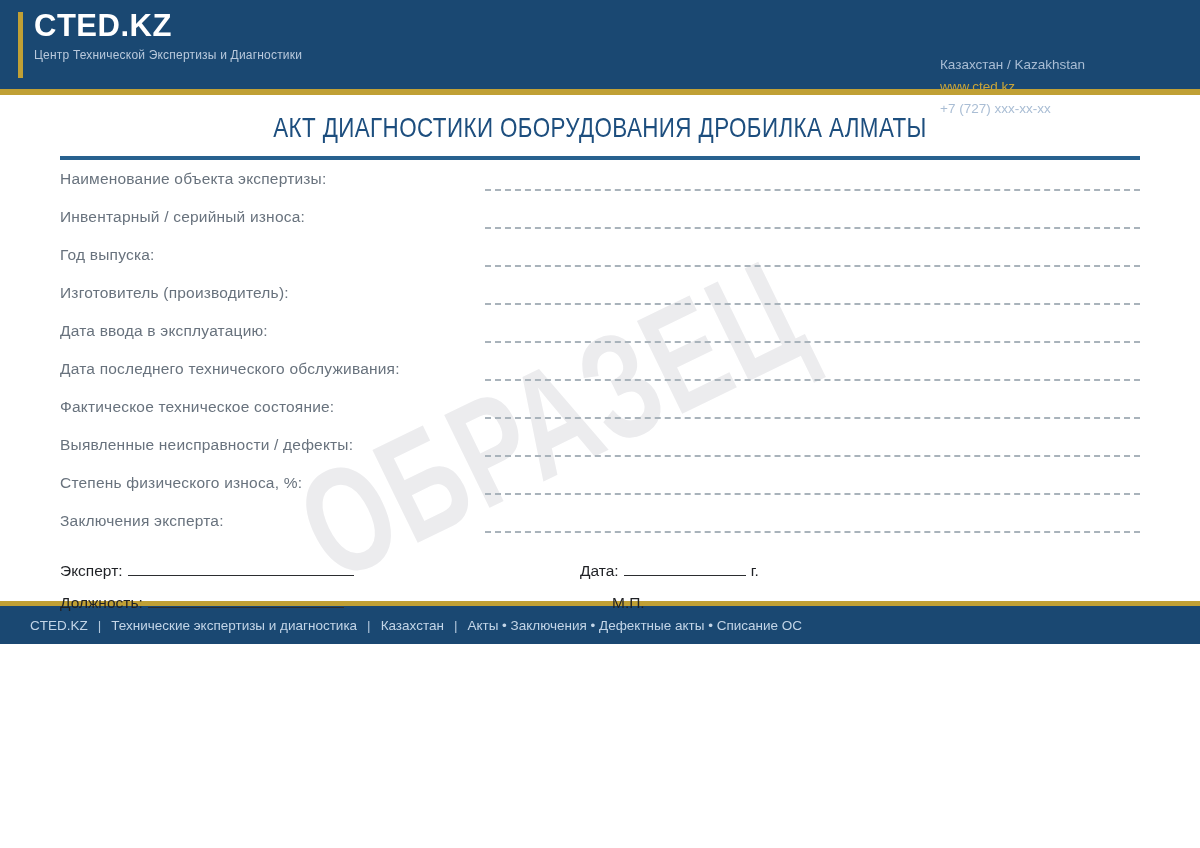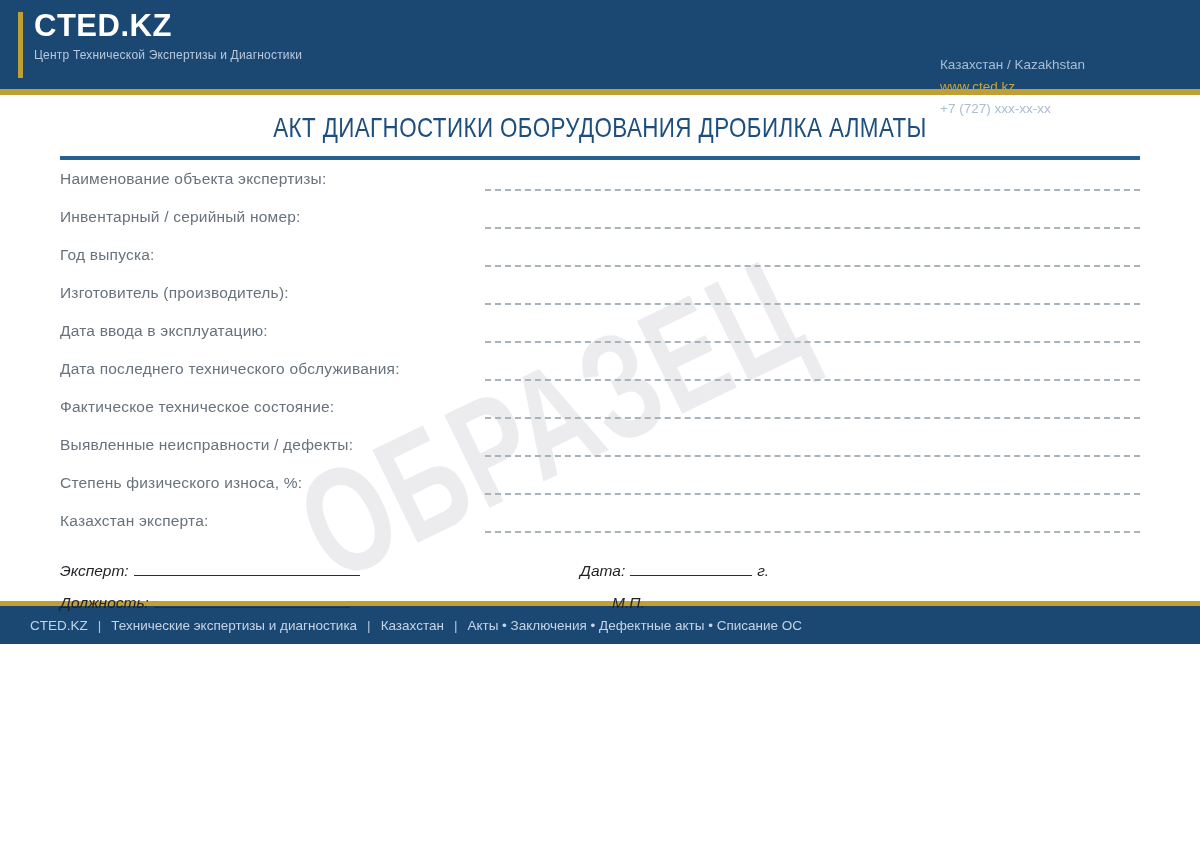--- a/index.html
+++ b/index.html
@@ -34,21 +34,21 @@
     color:var(--watermark-gray,#ececee);
   }
 
   
   .fields { position:absolute; top:166px; left:60px; width:1080px; z-index:1; }
   .field-row { position:relative; height:38px; }
   .field-label { position:absolute; left:0; top:4px; font-size:15.5px; color:var(--label-gray,#68727d); letter-spacing:0.2px; }
   .field-line { position:absolute; left:425px; right:0; top:23px; height:0; border-bottom:2px dashed var(--dash-gray,#a9b3bb); }
 
   
-  .sig { position:absolute; z-index:1; font-size:15.5px; color:#1f2125; white-space:nowrap;font-style:italic; }
+  .sig { position:absolute; z-index:1; font-size:15.5px; color:#1f2125; white-space:nowrap; }
   .sig-expert { left:60px; top:562px; }
   .sig-date { left:580px; top:562px; }
   .sig-position { left:60px; top:594px; }
   .sig-stamp { left:600px; top:594px;margin-left:12px; }
   .uline { display:inline-block; height:13px; margin-left:5px; border-bottom:1.5px solid #2b2d30; }
   .w-expert { width:226px; }
   .w-pos { width:196px; }
   .w-date { width:122px; }
   .date-suffix { margin-left:5px; }
 
@@ -83,21 +83,21 @@
   <div class="doc-title">АКТ ДИАГНОСТИКИ ОБОРУДОВАНИЯ ДРОБИЛКА АЛМАТЫ</div>
   <div class="title-rule"></div>
 
   <div class="fields">
     <div class="field-row">
       <span class="field-label">Наименование объекта экспертизы:</span>
       <span class="field-line"></span>
     </div>
 
     <div class="field-row">
-      <span class="field-label">Инвентарный / серийный номер:</span>
+      <span class="field-label">Инвентарный / серийный износа:</span>
       <span class="field-line"></span>
     </div>
 
     <div class="field-row">
       <span class="field-label">Год выпуска:</span>
       <span class="field-line"></span>
     </div>
 
     <div class="field-row">
       <span class="field-label">Изготовитель (производитель):</span>
@@ -123,21 +123,21 @@
       <span class="field-label">Выявленные неисправности / дефекты:</span>
       <span class="field-line"></span>
     </div>
 
     <div class="field-row">
       <span class="field-label">Степень физического износа, %:</span>
       <span class="field-line"></span>
     </div>
 
     <div class="field-row">
-      <span class="field-label">Казахстан эксперта:</span>
+      <span class="field-label">Заключения эксперта:</span>
       <span class="field-line"></span>
     </div>
   </div>
 
   <div class="sig sig-expert">
     <span>Эксперт:</span><span class="uline w-expert"></span>
   </div>
   <div class="sig sig-date">
     <span>Дата:</span><span class="uline w-date"></span><span class="date-suffix">г.</span>
   </div>

